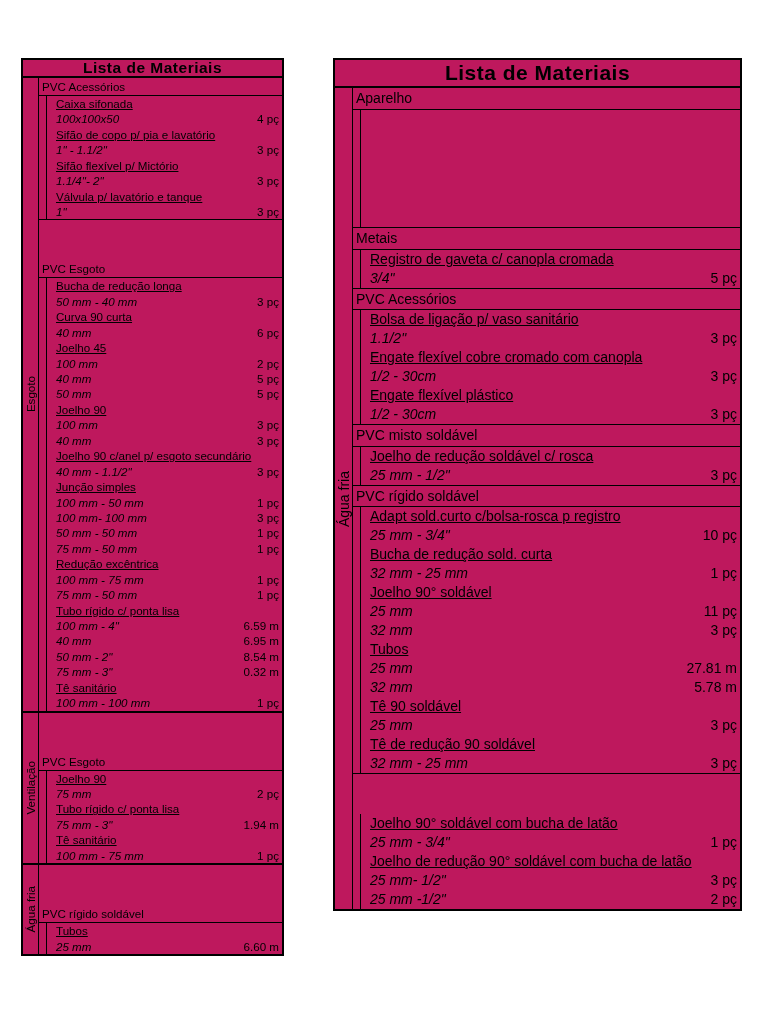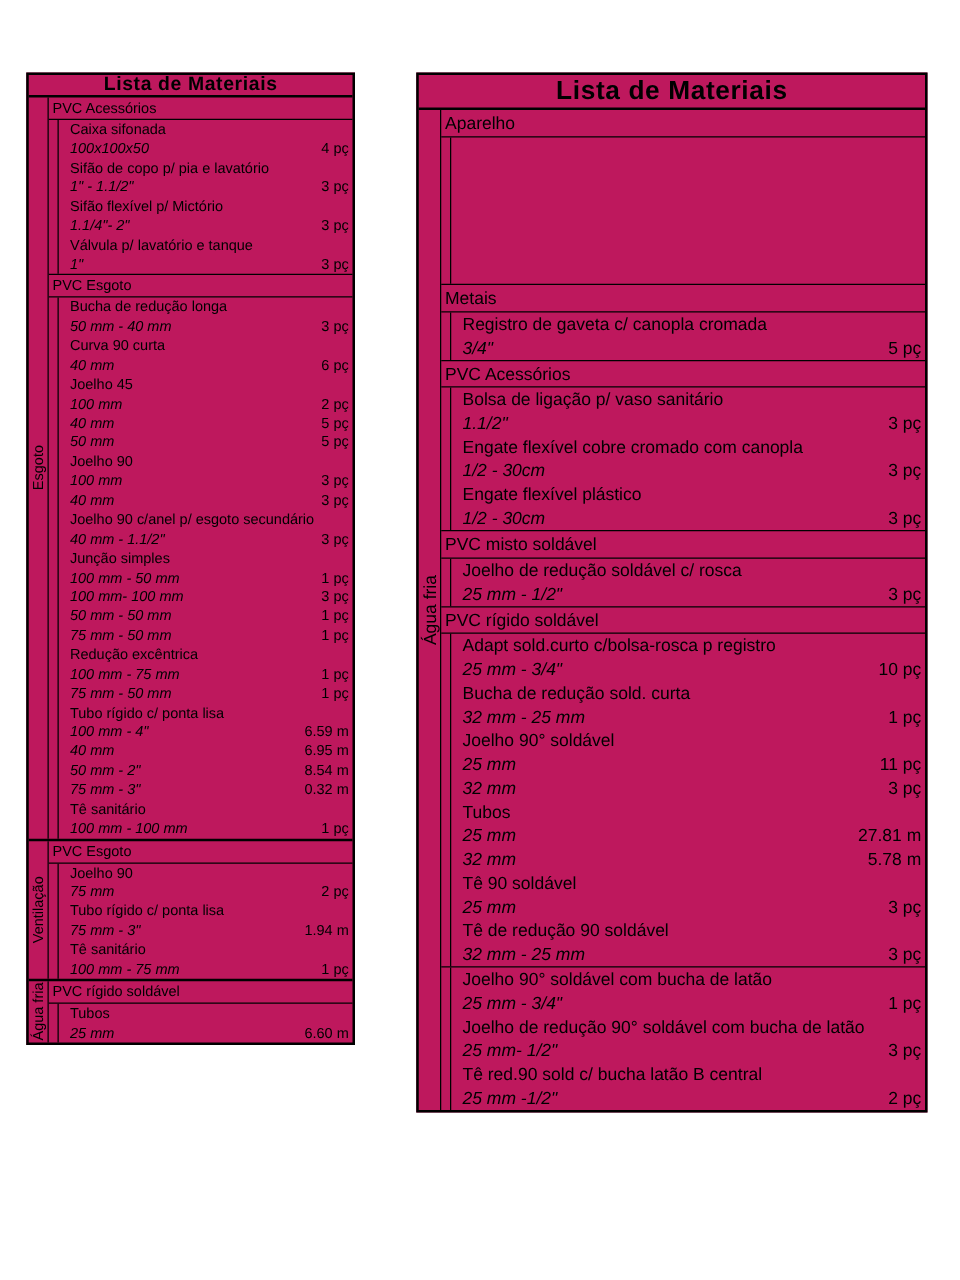--- a/index.html
+++ b/index.html
@@ -37,39 +37,39 @@
   }
   .vlabel {
     writing-mode:vertical-rl;
     transform:rotate(180deg);
     font-size:var(--fs);
     white-space:nowrap;
     line-height:var(--sw);
   }
   .content { flex:1; min-width:0; display:flex; flex-direction:column; }
   .section { border-bottom:1px solid #000; }
-  .section:last-child { border-bottom:none; }
+  .section:last-child { border-bottom:none;margin-top:40px; }
   .sec-header {
     height:calc(var(--rh) + 2.5px);
     line-height:calc(var(--rh) + 2.5px);
     font-size:var(--fs);
     padding-left:3px;
     border-bottom:1px solid #000;
     white-space:nowrap; overflow:hidden;
   }
   .items {
     margin-left:7px;
     border-left:1px solid #000;
     overflow:hidden;
   }
   .desc {
     height:var(--rh); line-height:var(--rh);
     font-size:var(--fs);
     padding-left:9px;
-    white-space:nowrap; overflow:hidden;
+    white-space:nowrap; overflow:hidden;text-decoration:underline;
   }
   .row {
     height:var(--rh); line-height:var(--rh);
     font-size:var(--fs);
     padding-left:9px; padding-right:3px;
     display:flex; justify-content:space-between;
     white-space:nowrap; overflow:hidden;
   }
   .row .size { white-space:nowrap;font-style:italic; }
   .row .qty { white-space:nowrap; text-align:right; }
@@ -352,21 +352,20 @@
               <div class="desc">Joelho 90° soldável com  bucha de latão</div>
               <div class="row">
                 <span class="size">25 mm - 3/4"</span>
                 <span class="qty">1 pç</span>
               </div>
               <div class="desc">Joelho de redução 90° soldável com bucha de latão</div>
               <div class="row">
                 <span class="size">25 mm- 1/2"</span>
                 <span class="qty">3 pç</span>
               </div>
-              <div class="desc">Tê red.90 sold c/ bucha latão B central</div>
               <div class="row">
                 <span class="size">25 mm -1/2"</span>
                 <span class="qty">2 pç</span>
               </div>
             </div>
           </div>
         </div>
       </div>
     </div>
 </div>

